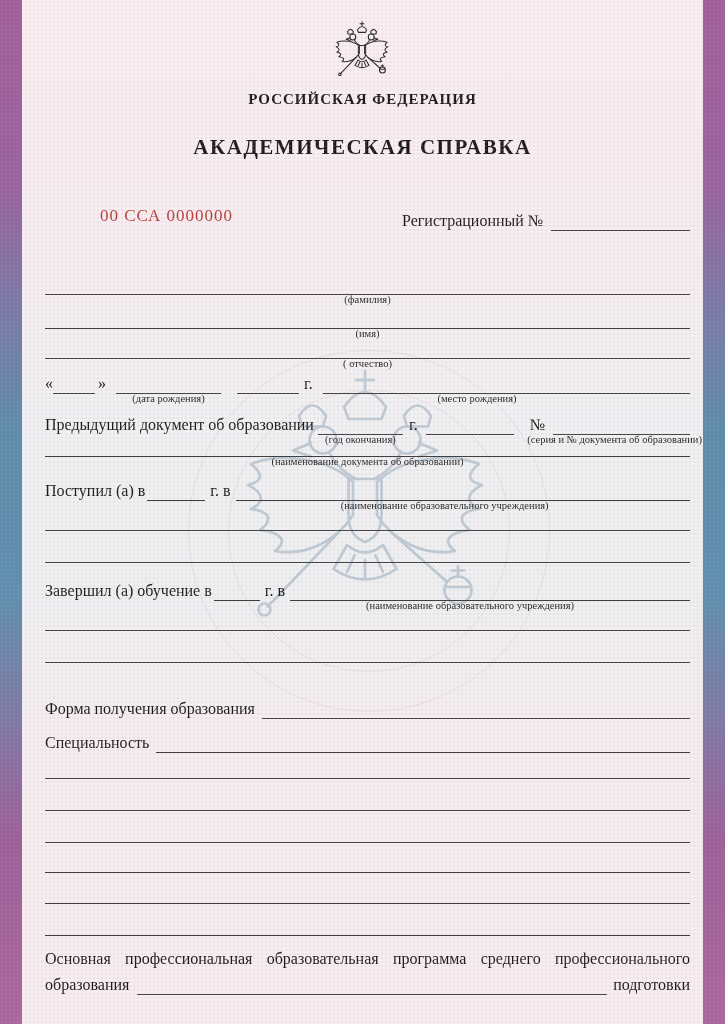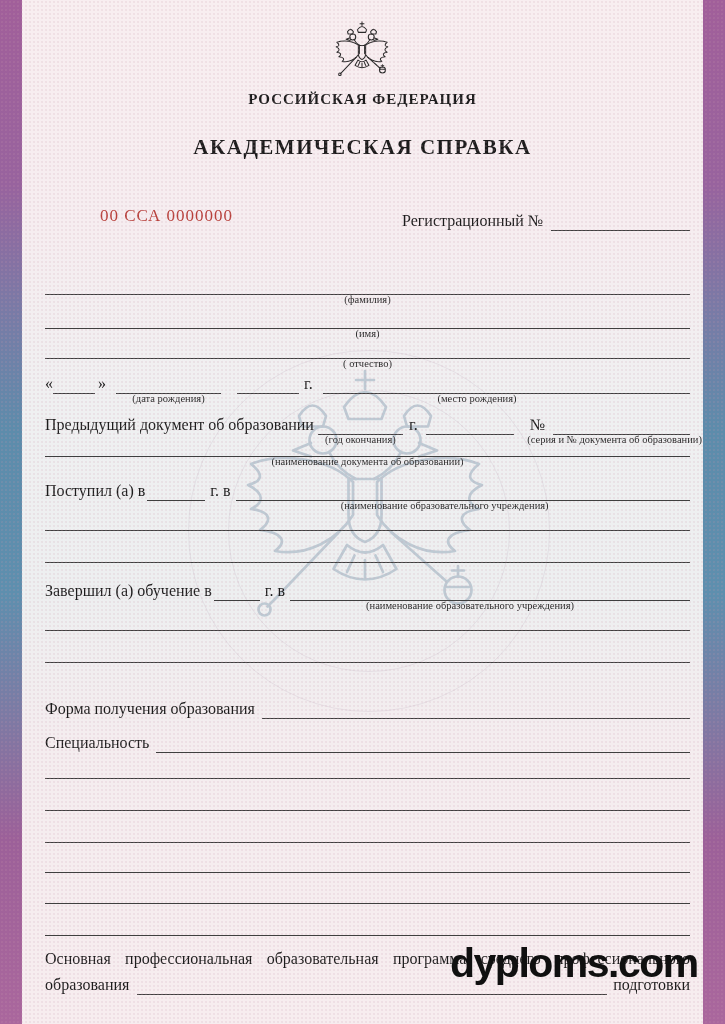--- a/index.html
+++ b/index.html
@@ -184,16 +184,15 @@
   <div class="hr" style="top:935px;"></div>
 
   <div class="para1">Основная профессиональная образовательная программа среднего профессионального</div>
 
   <div class="row" style="left:45px;right:35px;top:976px;">
     <span class="t">образования</span>
     <span class="seg grow" style="margin-left:8px;"></span>
     <span class="t" style="margin-left:6px;">подготовки</span>
   </div>
 
-  <div class="wmtext">dyploms.com</div>
 
   <div class="texture"></div>
 </div>
 
 </body></html>

